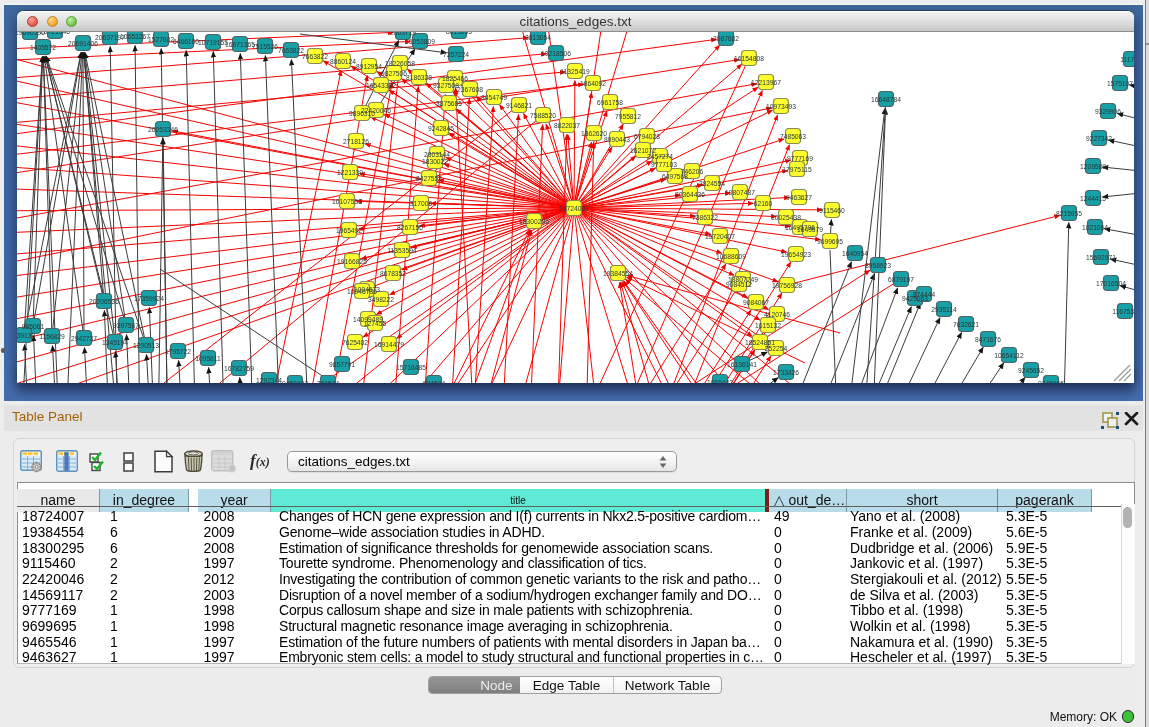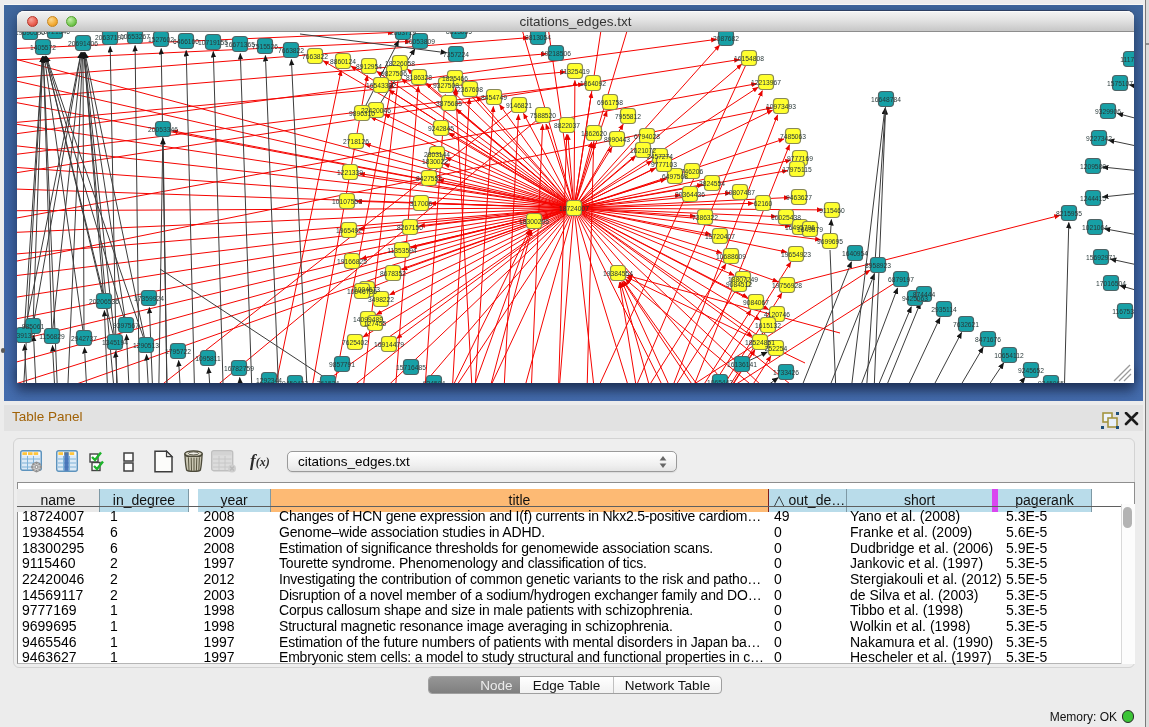--- a/index.html
+++ b/index.html
@@ -679,25 +679,25 @@
       <path d="M4,0 L7.4,4.4 L0.6,4.4 z" fill="#666"></path>
       <path d="M4,12 L7.4,7.6 L0.6,7.6 z" fill="#666"></path>
     </svg>
 </div>
 
 <div class="abs" style="left:16.5px;top:481.5px;width:1118px;height:182.5px;background:#fff;border:1px solid #8e8e8e;border-bottom:1px solid #b5b5b5;"></div>
 <div class="abs" style="left:17px;top:482.5px;width:1075px;height:23px;margin-top:6px;">
     <div style="position:absolute;left:0.0px;top:0;width:83.0px;height:23px;background:#e9e9e9;border-right:1px solid #7e99a5;box-sizing:border-box;text-align:center;line-height:23px;font-size:14px;color:#111;overflow:hidden">name</div>
     <div style="position:absolute;left:83.0px;top:0;width:89px;height:23px;background:#b9dcea;border-right:1px solid #7e99a5;box-sizing:border-box;text-align:center;line-height:23px;font-size:14px;color:#111;overflow:hidden">in_degree</div>
     <div style="position:absolute;left:181.0px;top:0;width:73.0px;height:23px;background:#b9dcea;border-right:1px solid #7e99a5;box-sizing:border-box;text-align:center;line-height:23px;font-size:14px;color:#111;overflow:hidden">year</div>
-    <div style="position:absolute;left:254.0px;top:0;width:498.0px;height:23px;background:#fdba74;border-right:1px solid #7f1d1d;box-sizing:border-box;text-align:center;line-height:23px;font-size:14px;color:#111;overflow:hidden">title</div>
+    <div style="position:absolute;left:254.0px;top:0;width:498.0px;height:23px;background:#5eead4;border-right:4px solid #7f1d1d;box-sizing:border-box;text-align:center;line-height:23px;font-size:10px;color:#111;overflow:hidden">title</div>
     <div style="position:absolute;left:752.0px;top:0;width:78.0px;height:23px;background:#b9dcea;border-right:1px solid #7e99a5;box-sizing:border-box;text-align:center;line-height:23px;font-size:14px;color:#111;overflow:hidden">
       <span style="display:block;text-align:center;padding-left:4px">△ out_de…</span>
     </div>
-    <div style="position:absolute;left:830.0px;top:0;width:151.0px;height:23px;background:#b9dcea;border-right:6px solid #d946ef;box-sizing:border-box;text-align:center;line-height:23px;font-size:14px;color:#111;overflow:hidden">short</div>
+    <div style="position:absolute;left:830.0px;top:0;width:151.0px;height:23px;background:#b9dcea;border-right:1px solid #d946ef;box-sizing:border-box;text-align:center;line-height:23px;font-size:14px;color:#111;overflow:hidden">short</div>
     <div style="position:absolute;left:981.0px;top:0;width:94.0px;height:23px;background:#b9dcea;border-right:1px solid #7e99a5;box-sizing:border-box;text-align:center;line-height:23px;font-size:14px;color:#111;overflow:hidden">pagerank</div>
   </div>
 <div class="abs" style="left:17px;top:505.5px;width:1117px;height:1.3px;background:#5f5f5f"></div>
 <div style="position:absolute;left:17px;top:508.1px;width:1103px;height:15.7px;font-size:14px;color:#000;">
     <div style="position:absolute;left:5.0px;top:0;white-space:nowrap">18724007</div>
     <div style="position:absolute;left:93.0px;top:0;white-space:nowrap">1</div>
     <div style="position:absolute;left:186.5px;top:0;white-space:nowrap">2008</div>
     <div style="position:absolute;left:262.0px;top:0;width:488px;overflow:hidden;text-overflow:ellipsis;white-space:nowrap;letter-spacing:-0.2px">Changes of HCN gene expression and I(f) currents in Nkx2.5-positive cardiomyoc…</div>
     <div style="position:absolute;left:757.0px;top:0;white-space:nowrap">49</div>
     <div style="position:absolute;left:833.0px;top:0;white-space:nowrap">Yano et al. (2008)</div>

